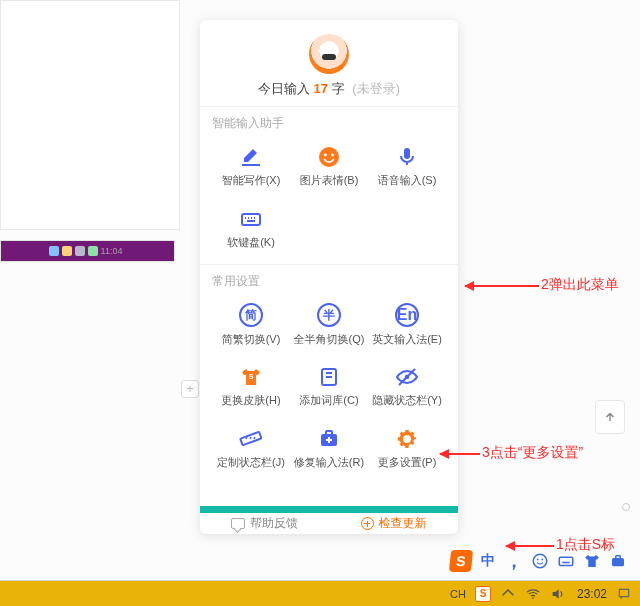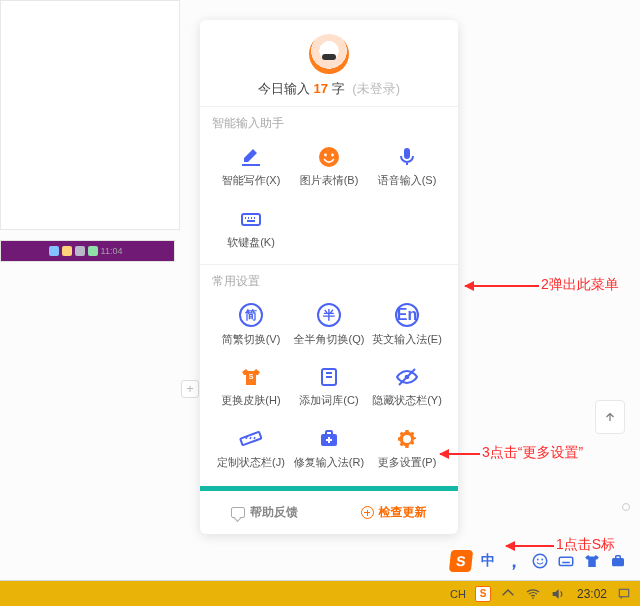--- a/index.html
+++ b/index.html
@@ -20,21 +20,21 @@
   .panel .stat .cnt { color:#ff6a00; font-weight:bold; }
   .panel .stat .login { color:#bbb; margin-left:4px; }
 
   .section { border-top:1px solid #f1f1f1; padding: 8px 12px 4px; }
   .section .title { font-size:12px; color:#aaa; margin-bottom:4px; }
   .grid { display:flex; flex-wrap:wrap; }
   .item { width: 78px; height: 62px; display:flex; flex-direction:column; align-items:center; justify-content:center; gap:5px; cursor:pointer; border-radius:4px; }
   .item .lbl { font-size:11px; color:#555; white-space:nowrap; }
   .ico { width:24px; height:22px; display:flex; align-items:center; justify-content:center; }
 
-  .footer { margin-top:auto; height:48px; border-top:5px solid #14b8a6; display:flex;font-weight:bold; }
+  .footer { margin-top:auto; height:28px; border-top:7px solid #14b8a6; display:flex; }
   .footer > div { flex:1; display:flex; align-items:center; justify-content:center; gap:5px; font-size:12px; cursor:pointer; }
   .footer .fb { color:#888; }
   .footer .upd { color:#ff6a00; }
   .footer .upd .pls { width:13px; height:13px; border:1.3px solid #ff6a00; border-radius:50%; position:relative; }
   .footer .upd .pls::before, .footer .upd .pls::after { content:''; position:absolute; background:#ff6a00; }
   .footer .upd .pls::before { left:2.5px; top:5px; width:6px; height:1.3px; }
   .footer .upd .pls::after  { left:5px; top:2.5px; width:1.3px; height:6px; }
   .footer .fb .bub { width:14px; height:11px; border:1.3px solid #aaa; border-radius:2px; position:relative; }
   .footer .fb .bub::after { content:''; position:absolute; left:3px; bottom:-4px; width:4px; height:4px; border-left:1.3px solid #aaa; border-bottom:1.3px solid #aaa; transform:rotate(-45deg); background:#fff; }
 

